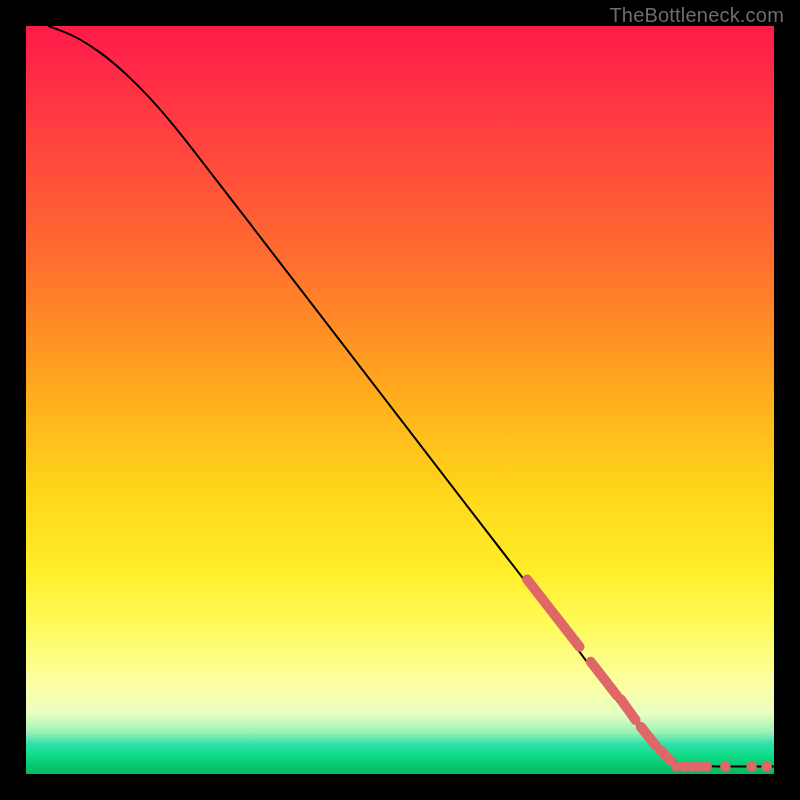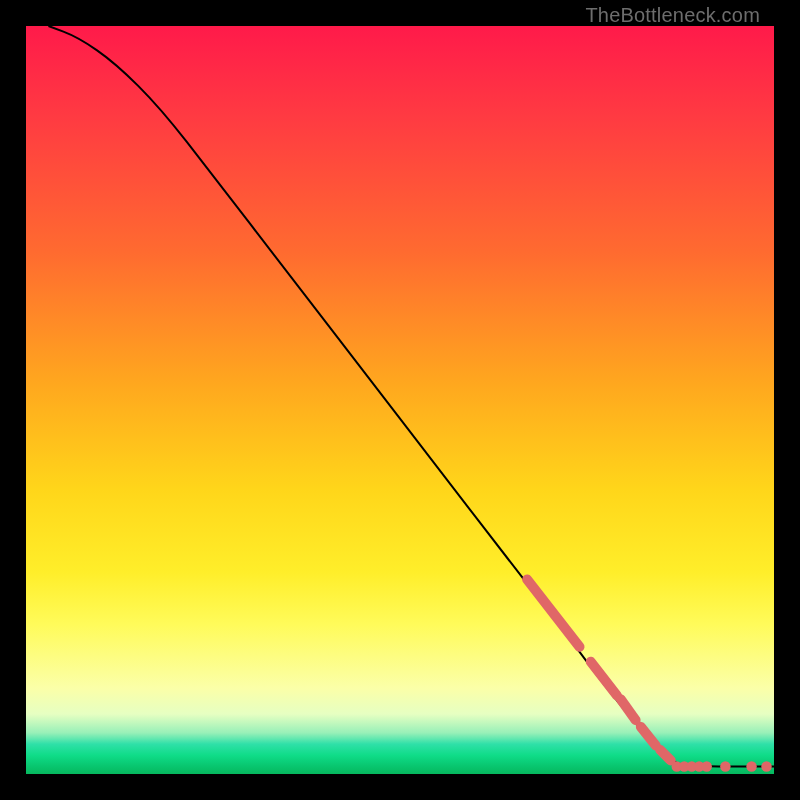--- a/index.html
+++ b/index.html
@@ -40,21 +40,21 @@
       #98f0b8 94.5%,
       #2fe0a8 96%,
       #0fdc88 97.5%,
       #08c56e 99%,
       #06b85e 100%
     );
   }
   .watermark {
     position: absolute;
     top: 4px;
-    right: 40px;
+    right: 16px;
     color: #6d6d6d;
     font-size: 20px;
     letter-spacing: 0.2px;
     user-select: none;
   }
   svg.curve {
     position: absolute;
     left: 0;
     top: 0;
     width: 748px;

